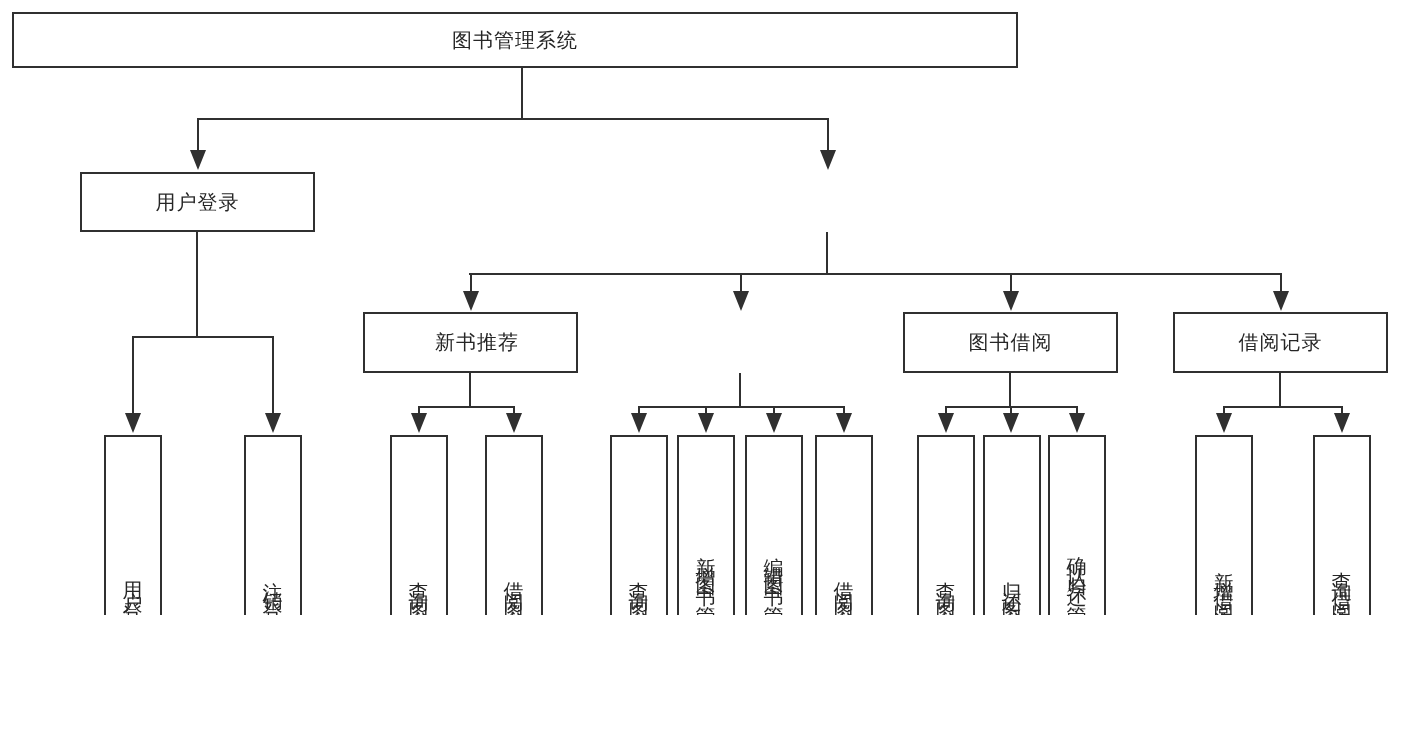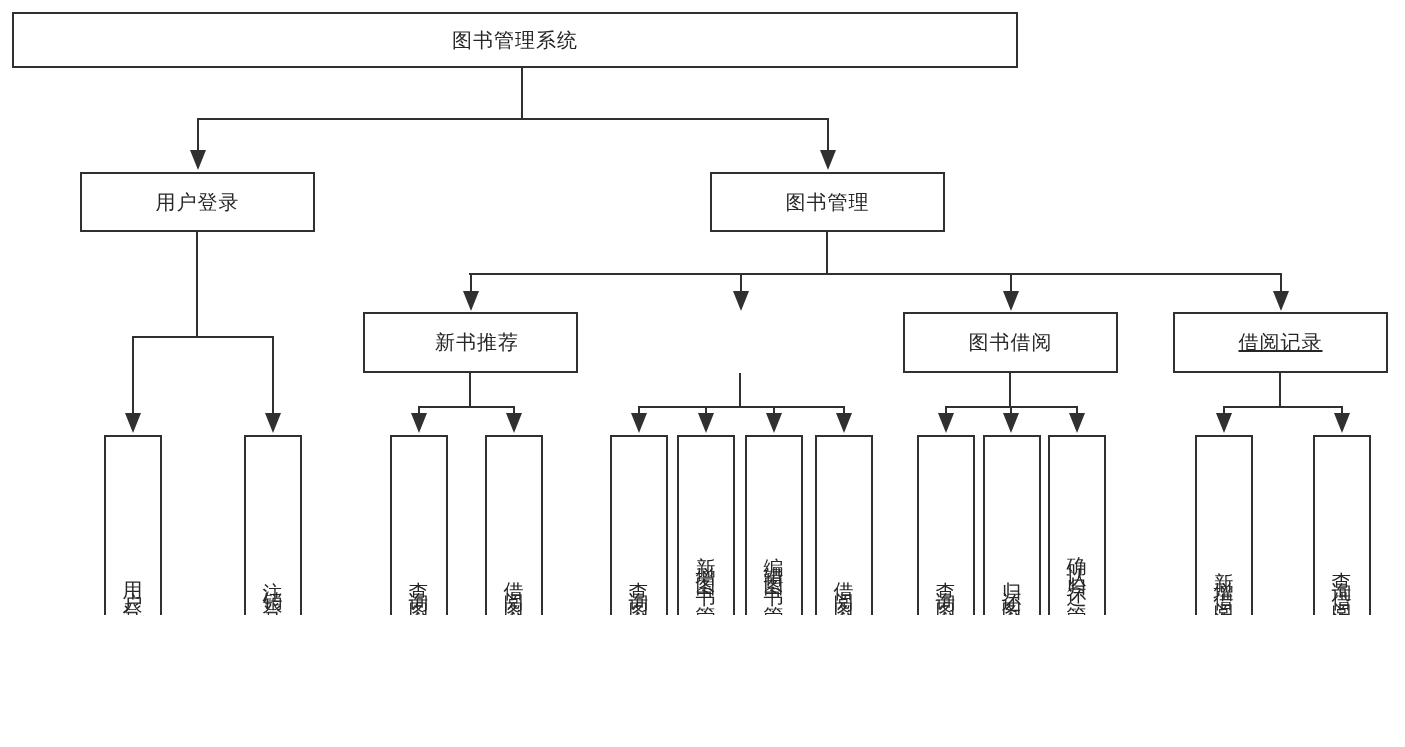--- a/index.html
+++ b/index.html
@@ -72,23 +72,20 @@
     <div class="head"></div>
   </div>
   <div class="arrow" style="left:820px; top:118px; height:52px;">
     <div class="stem"></div>
     <div class="head"></div>
   </div>
 
   <div class="node" style="left:80px; top:172px; width:235px; height:60px;">
     <span>用户登录</span>
   </div>
-  <div class="node" style="left:710px; top:172px; width:235px; height:60px;">
-    <span>图书管理</span>
-  </div>
 
   <div class="line" style="left:196px; top:232px; width:2px; height:104px;"></div>
   <div class="line" style="left:132px; top:336px; width:142px; height:2px;"></div>
   <div class="arrow" style="left:125px; top:336px; height:97px;">
     <div class="stem"></div>
     <div class="head"></div>
   </div>
   <div class="arrow" style="left:265px; top:336px; height:97px;">
     <div class="stem"></div>
     <div class="head"></div>
@@ -112,21 +109,21 @@
     <div class="stem"></div>
     <div class="head"></div>
   </div>
 
   <div class="node" style="left:363px; top:312px; width:215px; height:61px;padding-left:13px;">
     <span>新书推荐</span>
   </div>
   <div class="node" style="left:903px; top:312px; width:215px; height:61px;">
     <span>图书借阅</span>
   </div>
-  <div class="node" style="left:1173px; top:312px; width:215px; height:61px;text-decoration:underline;">
+  <div class="node" style="left:1173px; top:312px; width:215px; height:61px;">
     <span>借阅记录</span>
   </div>
 
   <div class="line" style="left:469px; top:373px; width:2px; height:33px;"></div>
   <div class="line" style="left:418px; top:406px; width:97px; height:2px;"></div>
   <div class="arrow" style="left:411px; top:406px; height:27px;">
     <div class="stem"></div>
     <div class="head"></div>
   </div>
   <div class="arrow" style="left:506px; top:406px; height:27px;">

